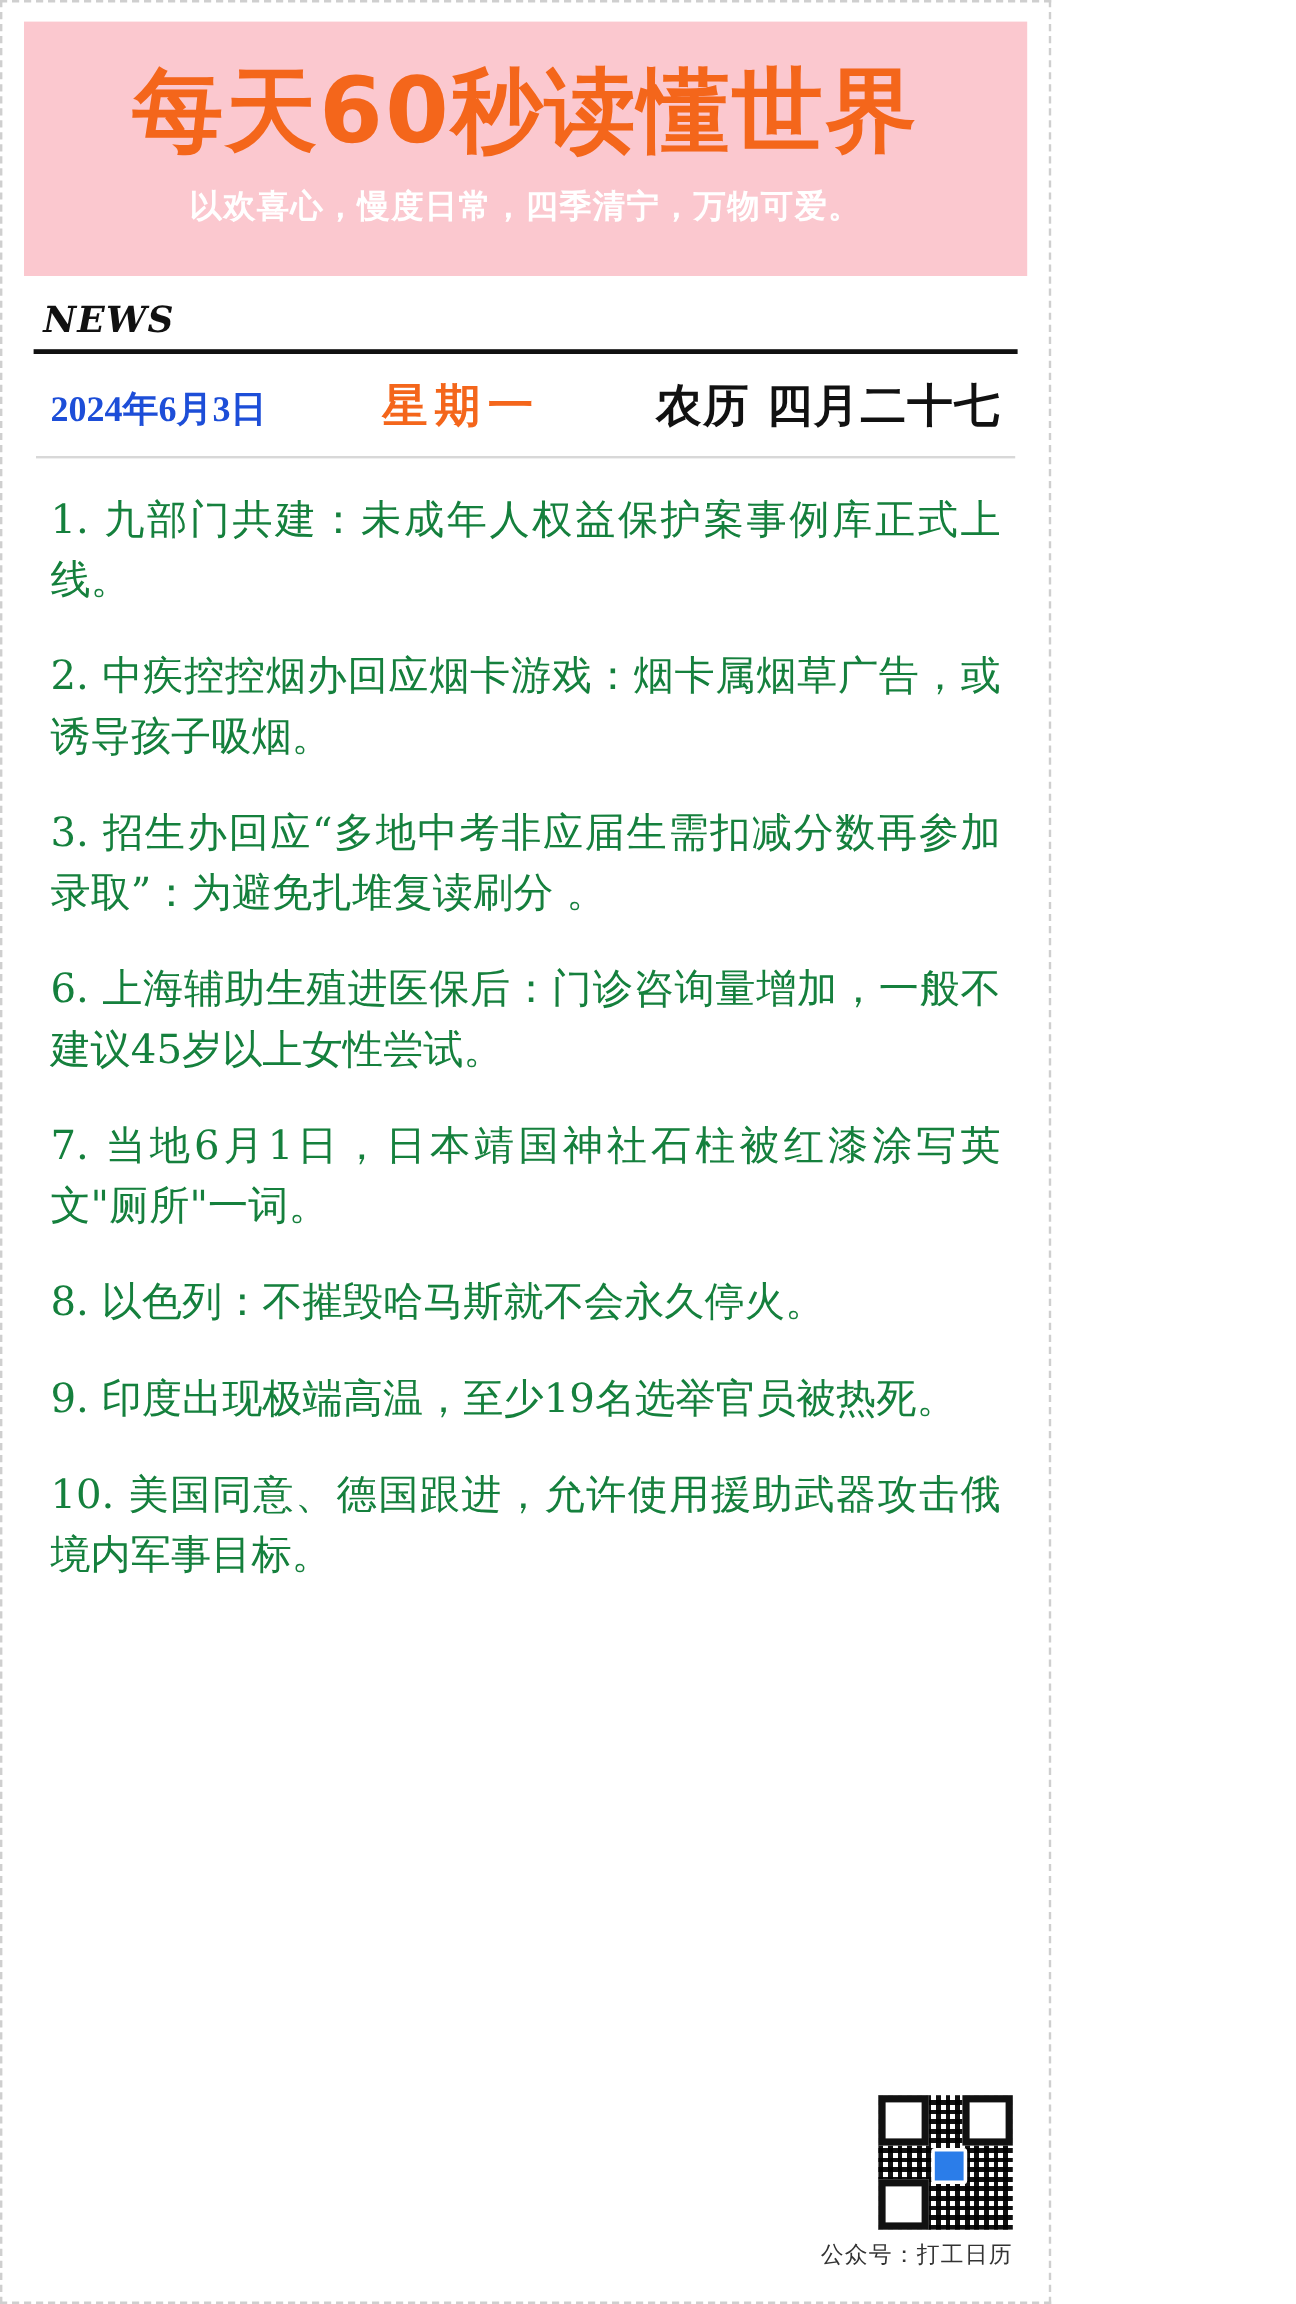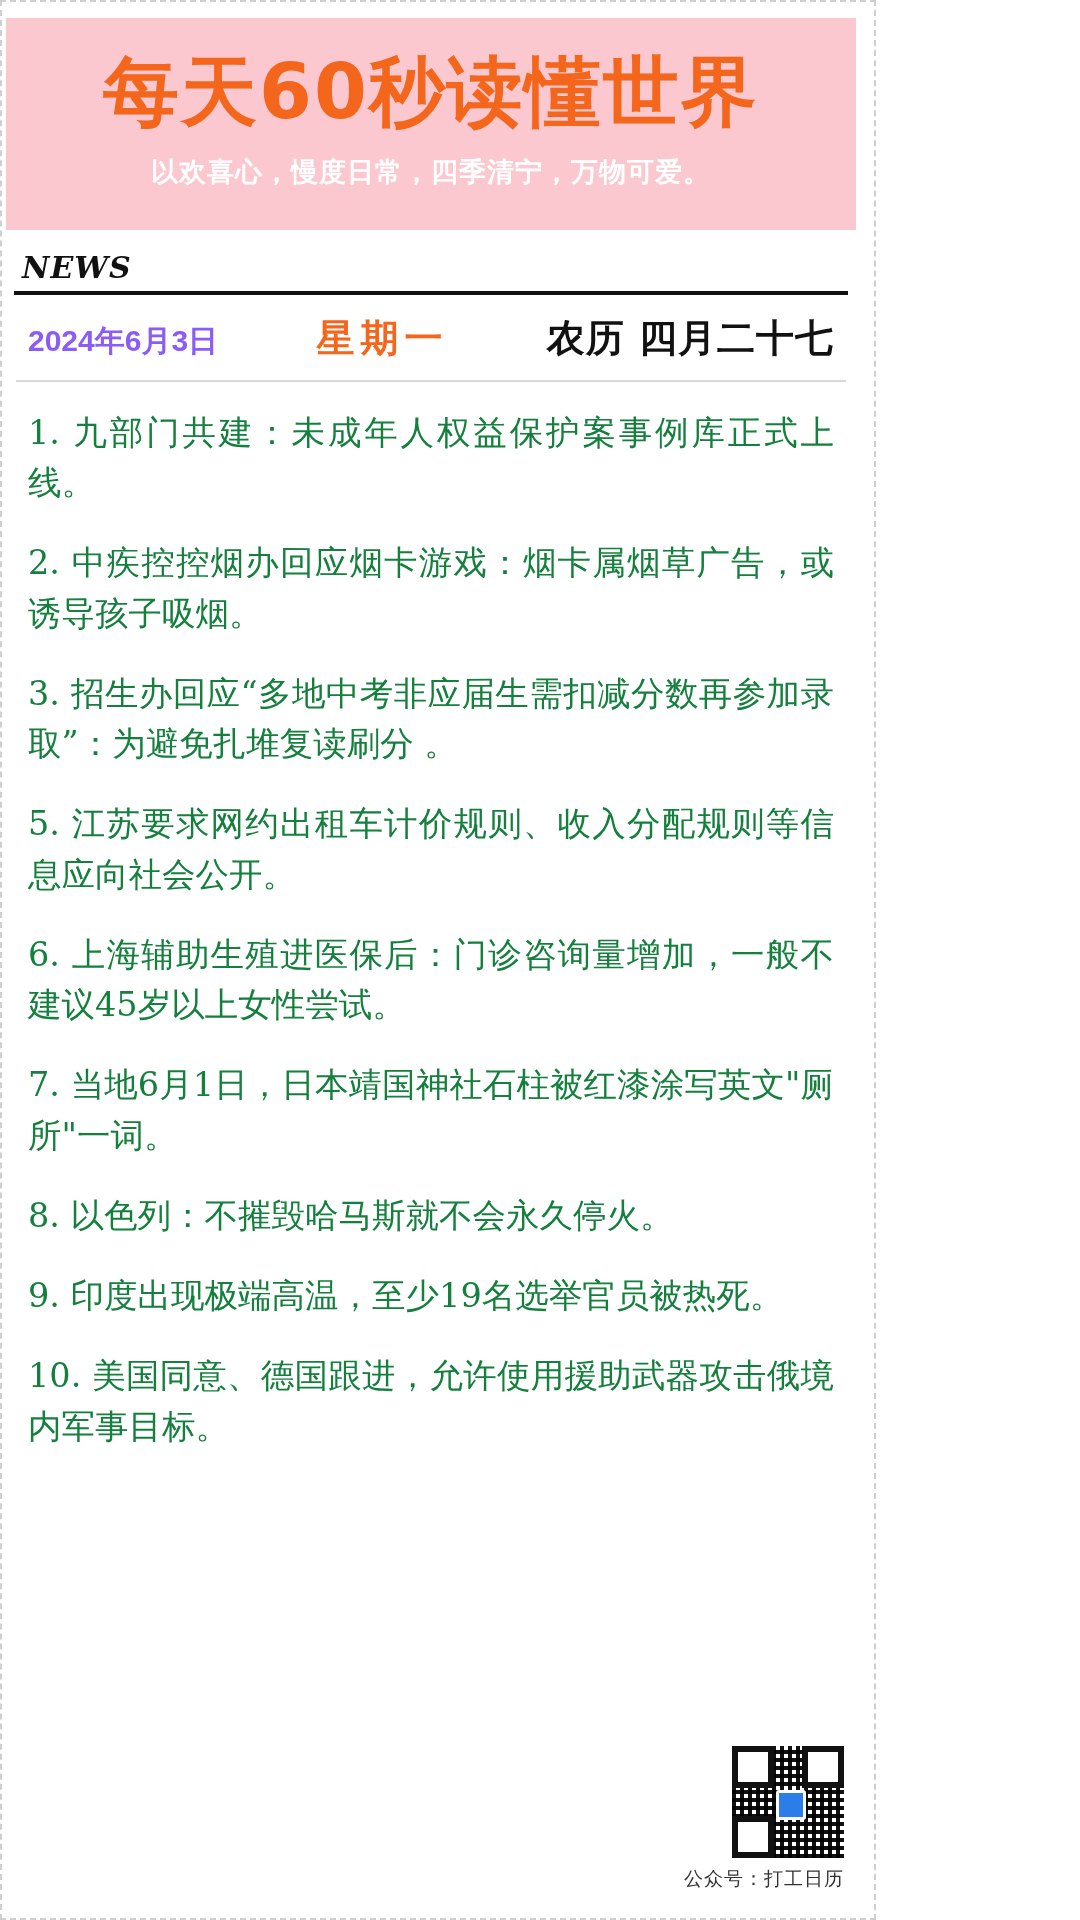--- a/index.html
+++ b/index.html
@@ -11,21 +11,21 @@
     width: 1080px;
     height: 1920px;
     font-family: "Liberation Sans", sans-serif;
     color: #111111;
     overflow: hidden;
   }
   .page {
     box-sizing: border-box;
     width: 876px;
     height: 1920px;
-    padding: 16px 18px 14px 4px;
+    padding: 16px 18px 14px 18px;
     border: 2px dashed #cfcfcf;
     background: #ffffff;
     position: relative;
   }
   .banner {
     background: #fbc8cf;
     padding: 34px 20px 40px 20px;
     text-align: center;
   }
   .banner-title {
@@ -59,24 +59,24 @@
     background: #111111;
     margin: 0 8px;
   }
   .datebar {
     display: flex;
     align-items: baseline;
     justify-content: space-between;
     padding: 18px 22px 16px 22px;
   }
   .date-left {
-    font-family: Liberation Sans, sans-serif;
+    font-family: Liberation Serif, serif;
     font-weight: bold;
     font-size: 30px;
-    color: #8b5cf6;
+    color: #1d4ed8;
   }
   .date-mid {
     font-family: "DejaVu Sans", sans-serif;
     font-weight: bold;
     font-size: 38px;
     color: #f4661b;
     letter-spacing: 6px;
   }
   .date-right {
     font-family: "DejaVu Sans", sans-serif;
@@ -173,21 +173,20 @@
     <div class="date-left">2024年6月3日</div>
     <div class="date-mid">星期一</div>
     <div class="date-right">农历 四月二十七</div>
   </div>
   <div class="rule-thin"></div>
 
   <div class="items">
     <p class="item">1. 九部门共建：未成年人权益保护案事例库正式上线。</p>
     <p class="item">2. 中疾控控烟办回应烟卡游戏：烟卡属烟草广告，或诱导孩子吸烟。</p>
     <p class="item">3. 招生办回应“多地中考非应届生需扣减分数再参加录取”：为避免扎堆复读刷分 。</p>
-    <p class="item">5. 江苏要求网约出租车计价规则、收入分配规则等信息应向社会公开。</p>
     <p class="item">6. 上海辅助生殖进医保后：门诊咨询量增加，一般不建议45岁以上女性尝试。</p>
     <p class="item">7. 当地6月1日，日本靖国神社石柱被红漆涂写英文"厕所"一词。</p>
     <p class="item">8. 以色列：不摧毁哈马斯就不会永久停火。</p>
     <p class="item">9. 印度出现极端高温，至少19名选举官员被热死。</p>
     <p class="item">10. 美国同意、德国跟进，允许使用援助武器攻击俄境内军事目标。</p>
   </div>
 
   <div class="footer">
     <div class="qr">
       <div class="qr-bl"></div>

